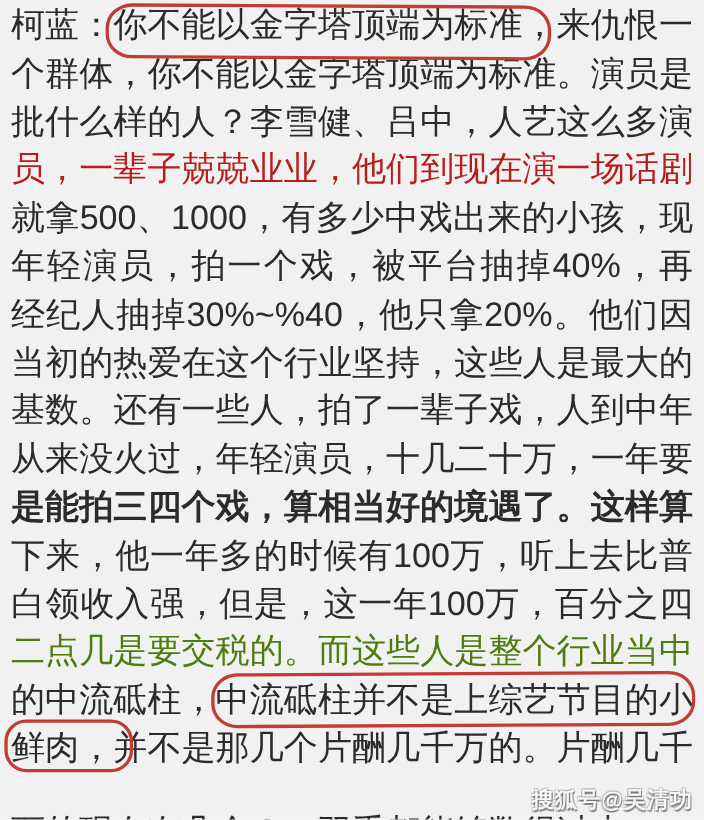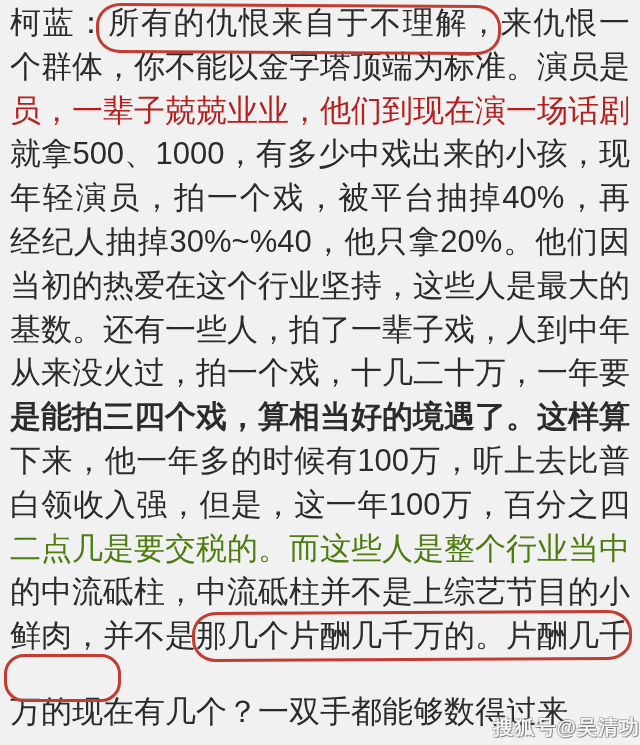--- a/index.html
+++ b/index.html
@@ -35,49 +35,50 @@
     position: absolute;
     border: 3px solid #c43b31;
     background: transparent;
     pointer-events: none;
   }
   .e1 { left: 96px;  top: 4px;   width: 399px; height: 44px; border-radius: 24px / 22px; transform: rotate(0.3deg); }
   .e2 { left: 192px; top: 611px; width: 434px; height: 44px; border-radius: 24px / 22px; transform: rotate(-0.3deg); }
   .e3 { left: 4px;   top: 654px; width: 111px; height: 42px; border-radius: 20px / 20px; }
   .watermark {
     position: absolute;
-    right: 0;
+    right: 10px;
     bottom: 4px;
     font-size: 20px;
     font-weight: 700;
     letter-spacing: 1px;
     color: rgba(255,255,255,0.92);
     text-shadow:
       1px 1px 0 rgba(85,85,85,0.6),
       -1px -1px 0 rgba(120,120,120,0.35),
       1px -1px 0 rgba(120,120,120,0.35),
       -1px 1px 0 rgba(120,120,120,0.35);
     white-space: nowrap;
   }
 </style>
 </head>
 <body>
 
 <div class="page" style="background: rgb(241, 241, 241);">
 
   <div class="text-block">
-      <div class="line" style="color: rgb(43, 43, 43);">柯蓝：所有的仇恨来自于不理解，来仇恨一</div>
+      <div class="line" style="color: rgb(43, 43, 43);">柯蓝：你不能以金字塔顶端为标准，来仇恨一</div>
       <div class="line" style="color: rgb(43, 43, 43);">个群体，你不能以金字塔顶端为标准。演员是一</div>
+      <div class="line" style="color: rgb(43, 43, 43);">批什么样的人？李雪健、吕中，人艺这么多演</div>
       <div class="line" style="color: #b91c1c;">员，一辈子兢兢业业，他们到现在演一场话剧</div>
       <div class="line" style="color: rgb(43, 43, 43);">就拿500、1000，有多少中戏出来的小孩，现在</div>
       <div class="line" style="color: rgb(43, 43, 43);">年轻演员，拍一个戏，被平台抽掉40%，再被</div>
       <div class="line" style="color: rgb(43, 43, 43);">经纪人抽掉30%~%40，他只拿20%。他们因为</div>
       <div class="line" style="color: rgb(43, 43, 43);">当初的热爱在这个行业坚持，这些人是最大的</div>
       <div class="line" style="color: rgb(43, 43, 43);">基数。还有一些人，拍了一辈子戏，人到中年</div>
-      <div class="line" style="color: rgb(43, 43, 43);">从来没火过，拍一个戏，十几二十万，一年要</div>
+      <div class="line" style="color: rgb(43, 43, 43);">从来没火过，年轻演员，十几二十万，一年要</div>
       <div class="line" style="color: rgb(43, 43, 43); font-weight: bold;">是能拍三四个戏，算相当好的境遇了。这样算</div>
       <div class="line" style="color: rgb(43, 43, 43);">下来，他一年多的时候有100万，听上去比普通</div>
       <div class="line" style="color: rgb(43, 43, 43);">白领收入强，但是，这一年100万，百分之四十</div>
       <div class="line" style="color: #4d7c0f;">二点几是要交税的。而这些人是整个行业当中</div>
       <div class="line" style="color: rgb(43, 43, 43);">的中流砥柱，中流砥柱并不是上综艺节目的小</div>
       <div class="line" style="color: rgb(43, 43, 43);">鲜肉，并不是那几个片酬几千万的。片酬几千</div>
       <div class="line last" style="color: rgb(43, 43, 43); margin-top: 32px;">万的现在有几个？一双手都能够数得过来</div>
     </div>
 
   <div class="ellipse e1" title="你不能以金字塔顶端为标准，" style="border-color: rgb(196, 59, 49);"></div>

